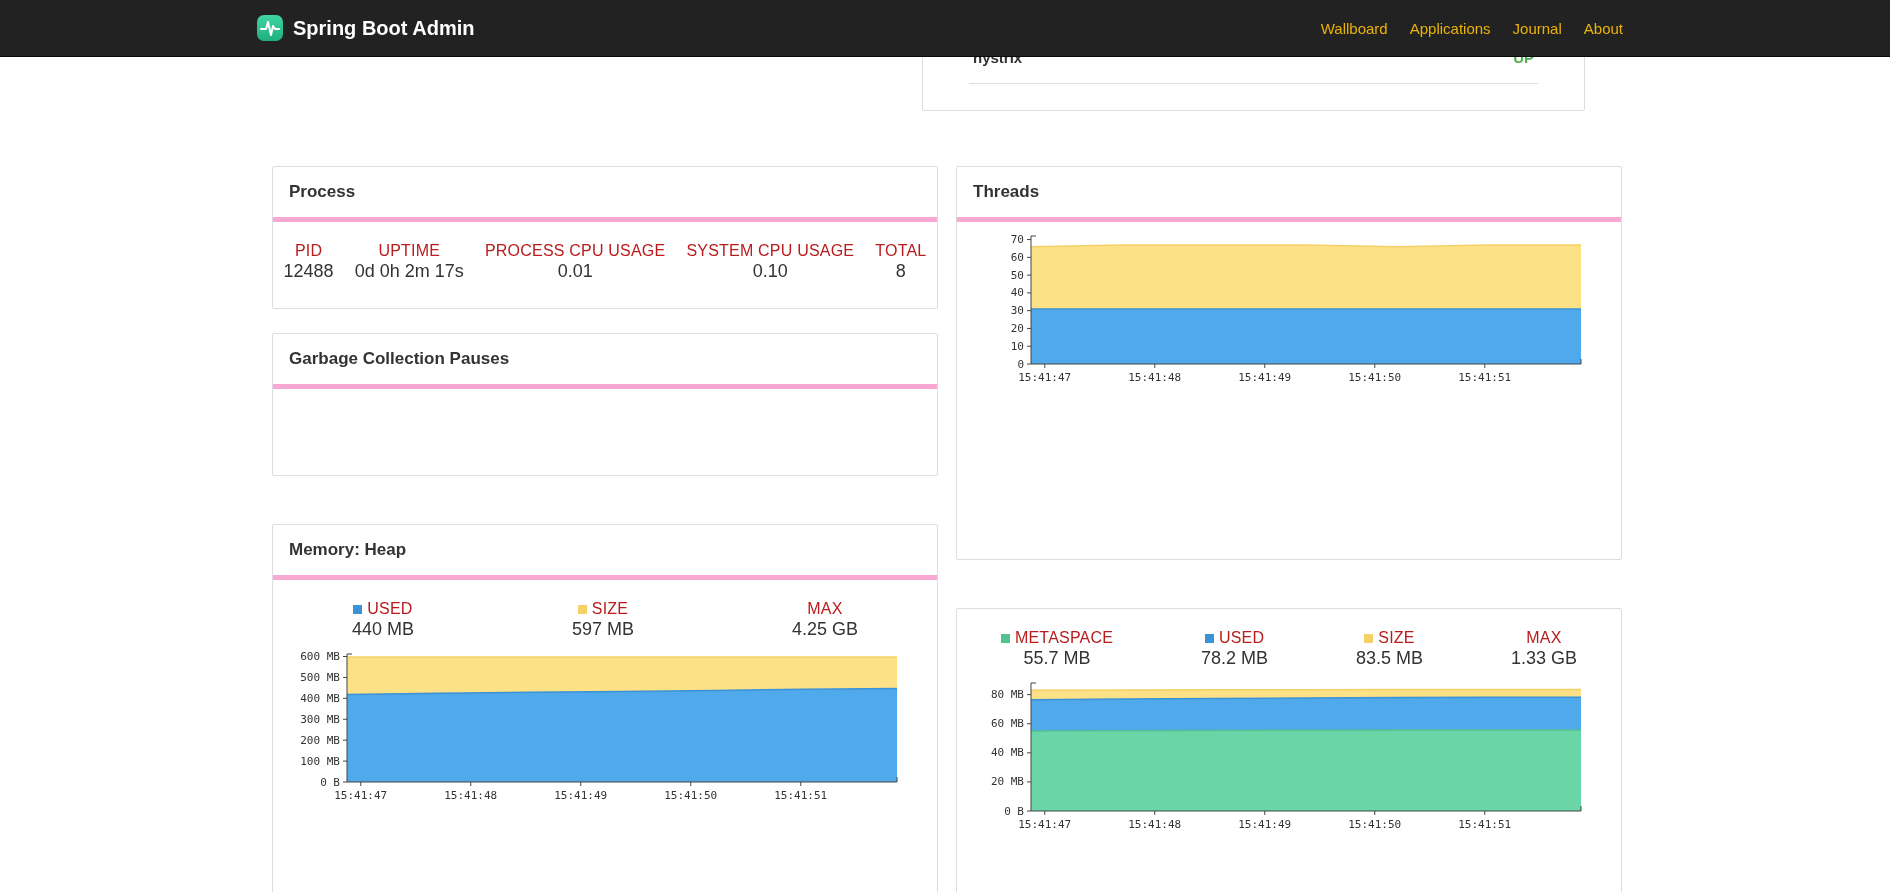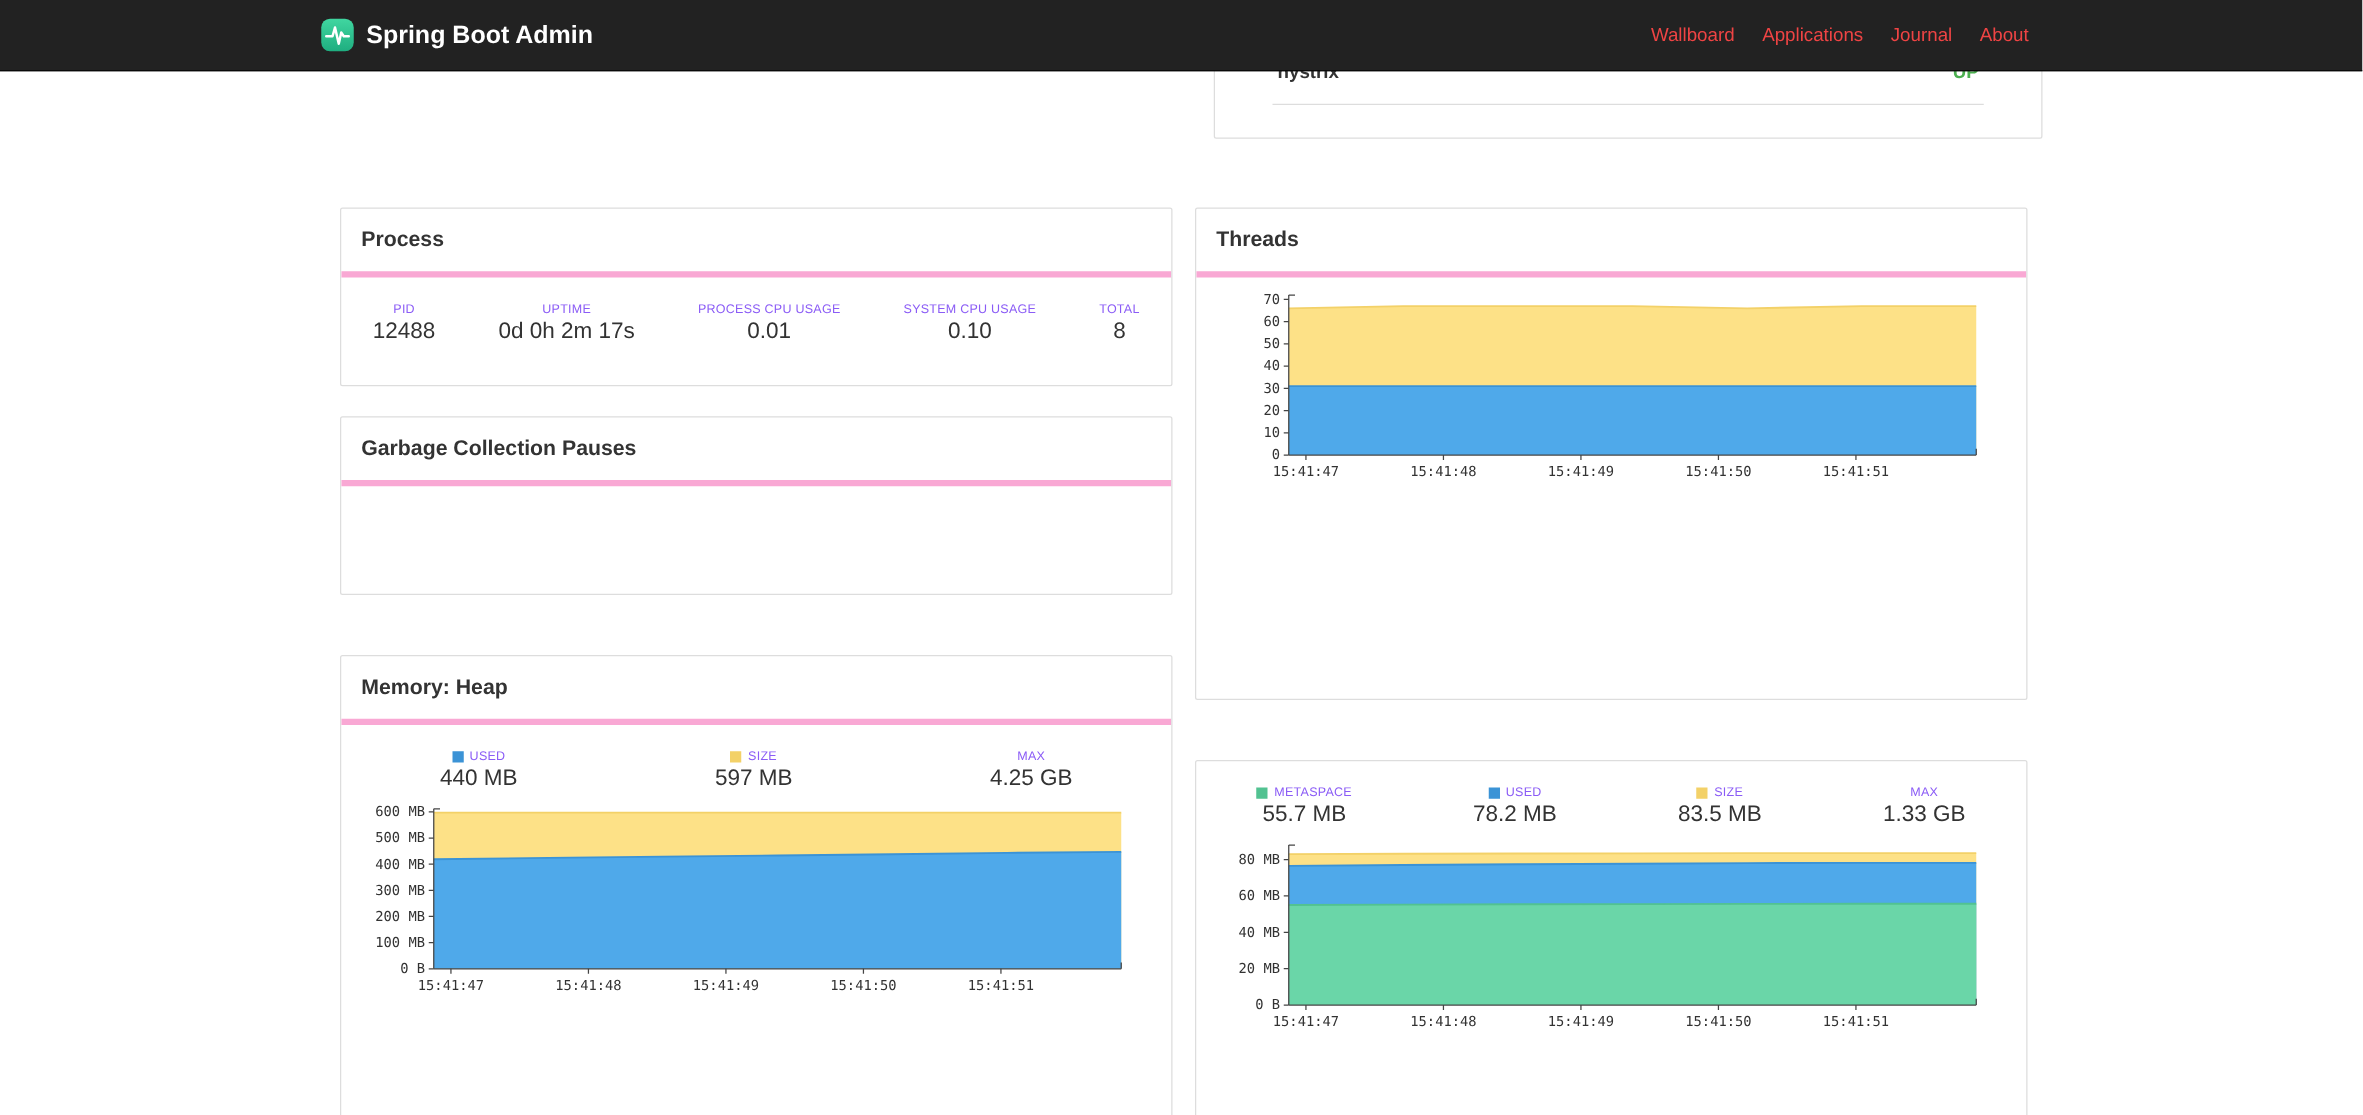--- a/index.html
+++ b/index.html
@@ -5,38 +5,38 @@
   *{box-sizing:border-box;margin:0;padding:0}
   html,body{width:1890px;height:892px}
   body{background:#fff;font-family:"Liberation Sans",sans-serif;position:relative;overflow:hidden}
 
   
   .navbar{position:relative;z-index:10;height:57px;background:#222;border-bottom:1px solid #090909}
   .nav-inner{width:1378px;margin:0 auto;height:100%;display:flex;align-items:center}
   .brand{display:flex;align-items:center;gap:9px;color:#fff;font-size:20px;font-weight:700;cursor:pointer}
   .logo{width:28px;height:28px;display:block}
   .nav-links{margin-left:auto;display:flex;list-style:none}
-  .nav-links li{padding:0 11px;color:#ef4444;font-size:15px;cursor:pointer}
+  .nav-links li{padding:0 11px;color:#eab308;font-size:15px;cursor:pointer}
 
   
-  .top-panel{position:absolute;z-index:1;top:25px;left:971px;width:663px;background:#fff;
+  .top-panel{position:absolute;z-index:1;top:25px;left:922px;width:663px;background:#fff;
              border:1px solid #ddd;border-radius:2px;padding-bottom:26px}
   .app-row{margin:0 46px;padding:22px 4px 16px;border-bottom:1px solid #ddd;
            display:flex;align-items:center;justify-content:space-between;cursor:pointer;line-height:19px}
   .app-name{font-size:15px;font-weight:700;color:#333}
   .app-status{font-size:15px;font-weight:700;color:#4caf50}
 
   
   .container{width:1346px;margin:109px auto 0;display:flex;gap:18px}
   .col{flex:1;display:flex;flex-direction:column}
   .panel{background:#fff;border:1px solid #ddd;border-radius:2px;overflow:hidden}
   .panel-title{font-size:17px;font-weight:700;color:#333;padding:15px 16px;border-bottom:5px solid #f9a8d4}
   .metrics{display:flex;justify-content:space-around;padding-top:20px}
   .metric{text-align:center}
-  .m-label{font-size:10px;color:#8b5cf6;display:flex;align-items:center;justify-content:center;gap:5px;letter-spacing:.2px}
+  .m-label{font-size:16px;color:#b91c1c;display:flex;align-items:center;justify-content:center;gap:5px;letter-spacing:.2px}
   .m-value{font-size:18px;color:#333;margin-top:1px}
   .swatch{width:9px;height:9px;display:inline-block}
   .sm{height:143px;margin-bottom:24px}
   .sm2{height:143px;margin-bottom:48px}
   .tall{height:394px}
   .mb48{margin-bottom:48px}
   .chart{margin:4px 0 0 14px}
   .chart svg text{font:11px "DejaVu Sans Mono",monospace;fill:#333}
 </style>
 <title>Spring Boot Admin</title></head>

